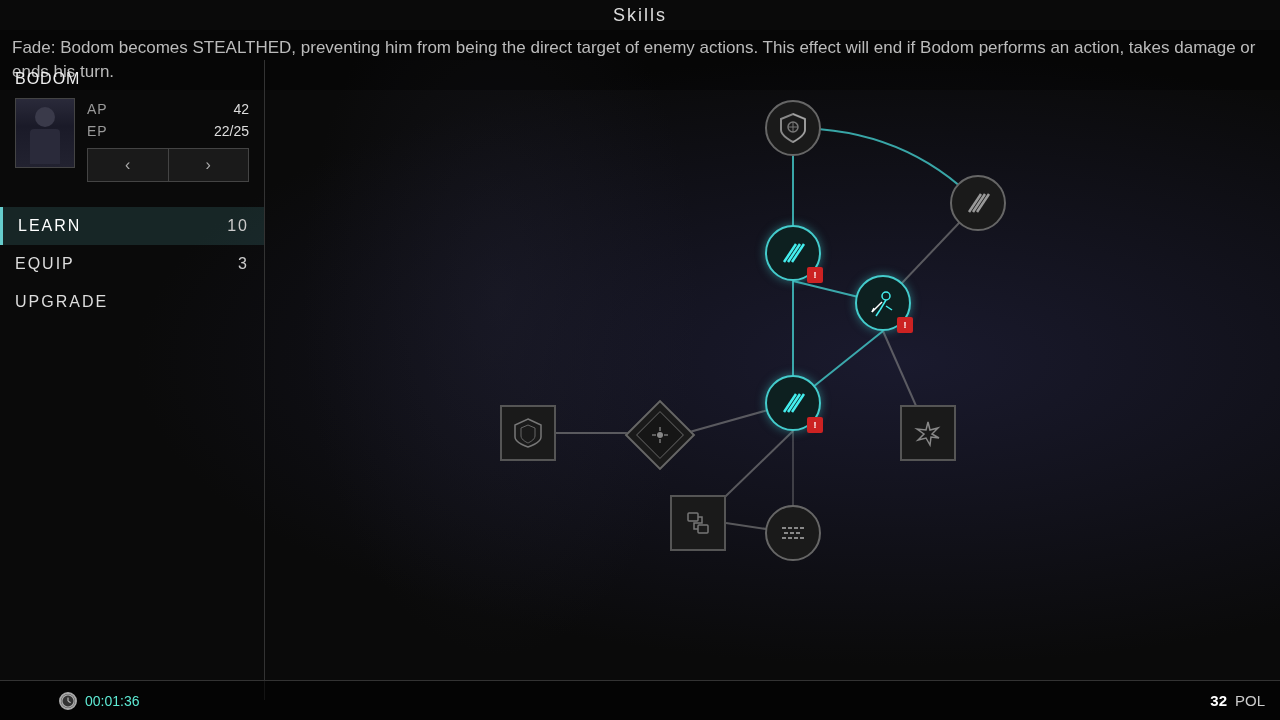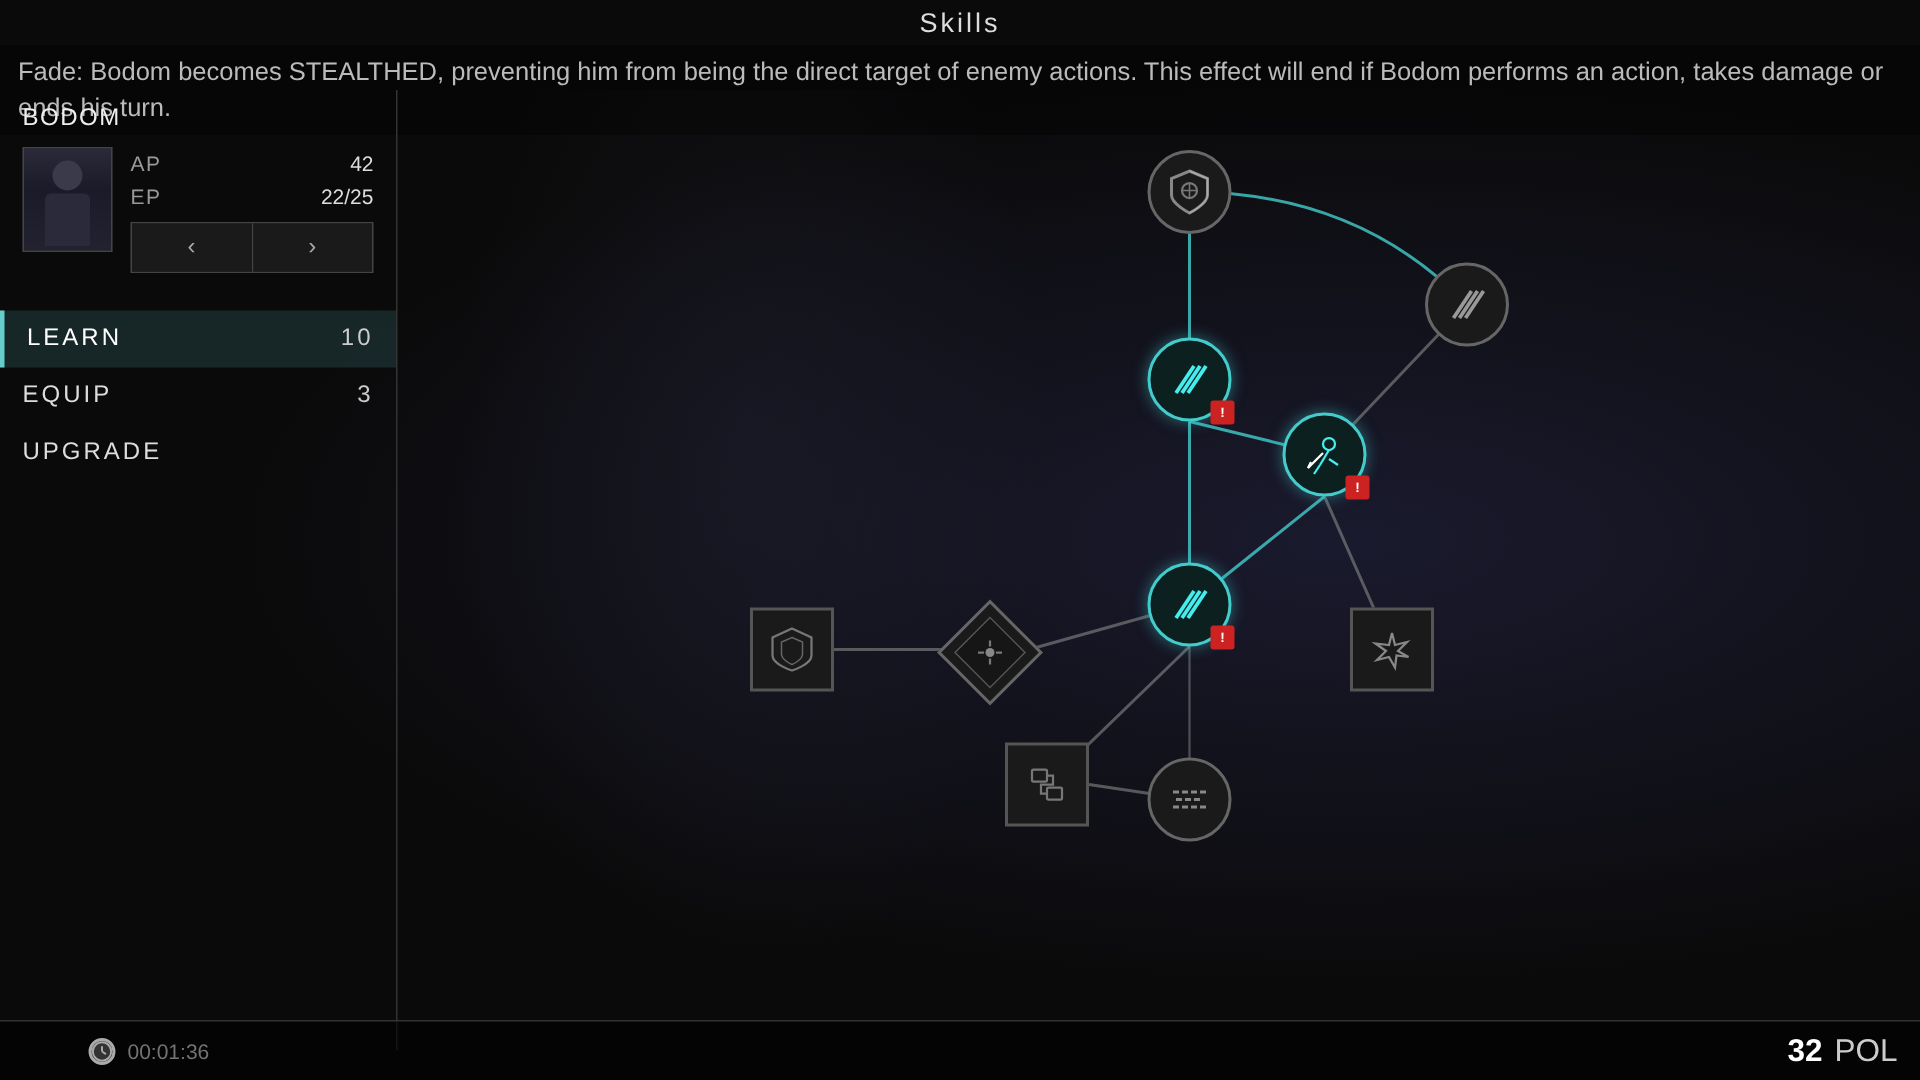--- a/index.html
+++ b/index.html
@@ -291,21 +291,21 @@
       align-items: center;
       justify-content: space-between;
       padding: 0 15px;
       z-index: 20;
     }
 
     .timer {
       display: flex;
       align-items: center;
       gap: 8px;
-      color: #737373;
+      color: #5eead4;
       font-size: 14px;
       padding-left: 44px;
     }
 
     .timer-icon {
       width: 18px;
       height: 18px;
       border-radius: 50%;
       border: 2px solid #aaa;
       background: #333;
@@ -313,21 +313,21 @@
       align-items: center;
       justify-content: center;
       font-size: 10px;
     }
 
     .pol-display {
       display: flex;
       align-items: center;
       gap: 8px;
       color: #ccc;
-      font-size: 21px;
+      font-size: 15px;
     }
 
     .pol-num {
       color: #fff;
       font-weight: bold;
     }
 
   </style>
 </head>
 <body>

